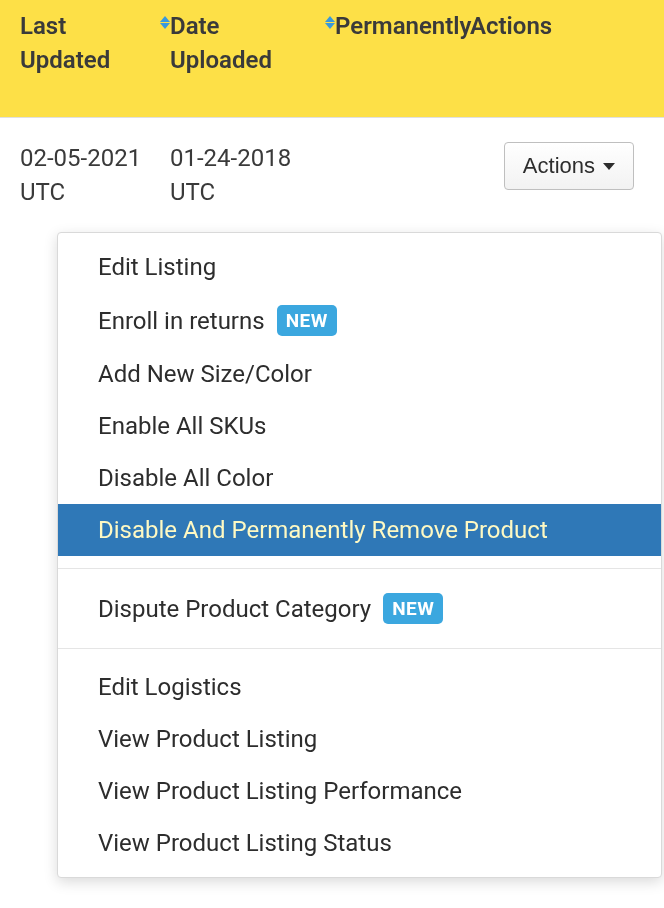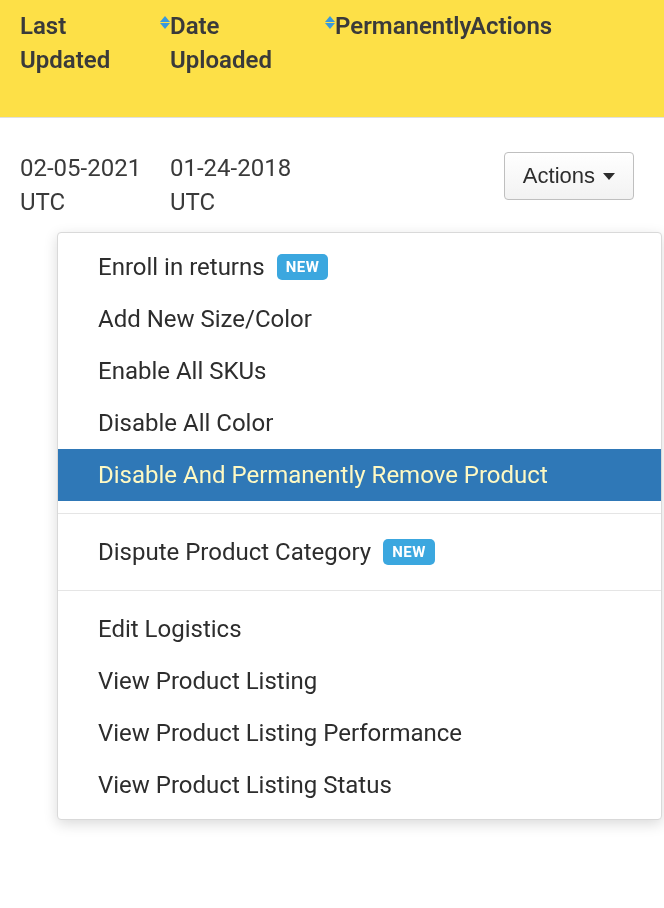--- a/index.html
+++ b/index.html
@@ -75,21 +75,21 @@
       border-bottom: 6px solid #3899dd;
     }
     
     .sort-down {
       border-top: 6px solid #3899dd;
     }
     
     .table-body {
       background: #ffffff;
       border-top: 1px solid #e0e0e0;
-      padding: 34px 20px 0 20px;
+      padding: 24px 20px 0 20px;
     }
     
     .table-row {
       display: flex;
       align-items: flex-start;
     }
     
     .td {
       color: #3a3a3a;
       line-height: 1.4;
@@ -172,21 +172,21 @@
     .dropdown-divider {
       height: 1px;
       background: #e5e5e5;
       margin: 12px 0;
     }
     
     .badge-new {
       background: #3ba7df;
       color: #ffffff;
       font-weight: 700;
-      font-size: 15px;
+      font-size: 19px;
       padding: 4px 9px;
       border-radius: 5px;
       letter-spacing: 0.5px;
     }
   </style>
 </head>
 <body>
 
 <div class="table-header">
   <div class="th th-last-updated">
@@ -220,20 +220,23 @@
       <button class="actions-btn">
         <span>Actions</span>
         <span class="caret-down"></span>
       </button>
     </div>
   </div>
 </div>
 
 <div class="dropdown">
   <div class="dropdown-item">
+    <span>Edit Listing</span>
+  </div>
+  <div class="dropdown-item">
     <span>Enroll in returns</span>
     <span class="badge-new">NEW</span>
   </div>
   <div class="dropdown-item">
     <span>Add New Size/Color</span>
   </div>
   <div class="dropdown-item">
     <span>Enable All SKUs</span>
   </div>
   <div class="dropdown-item">

